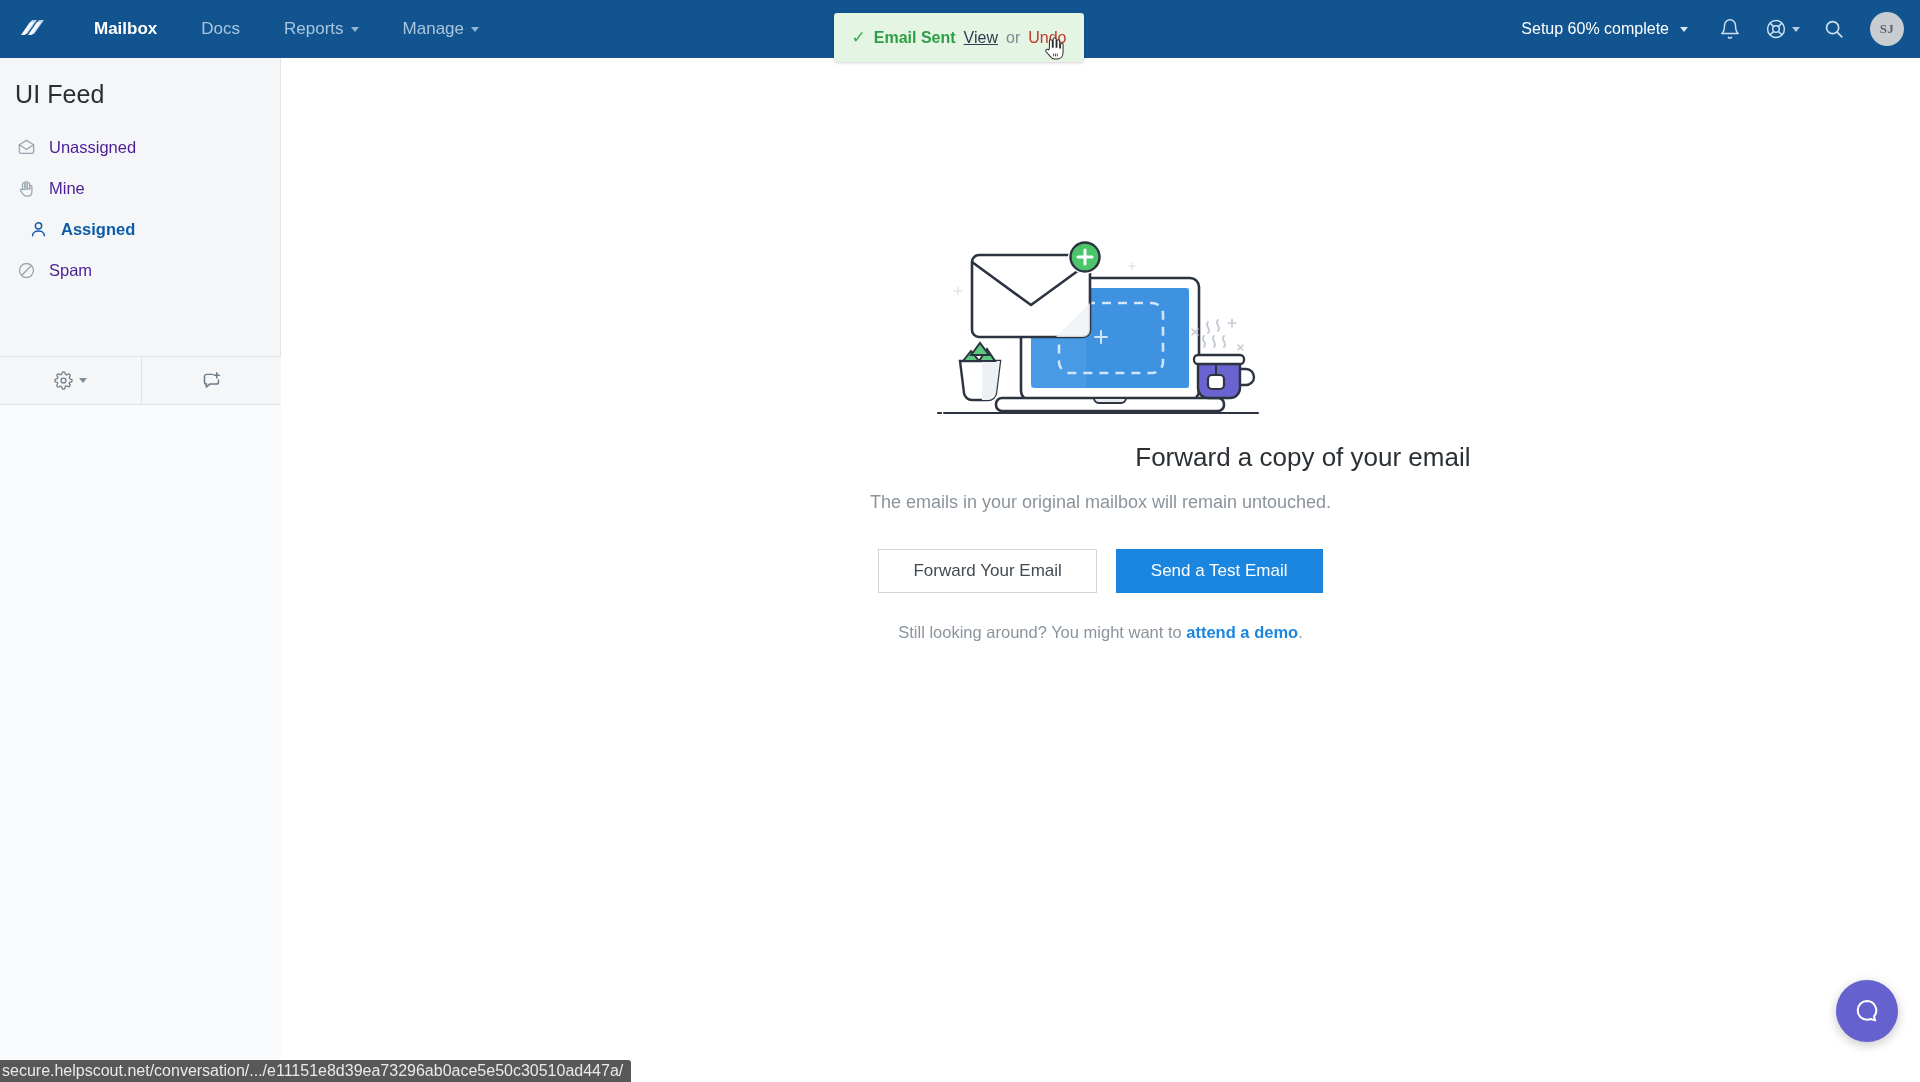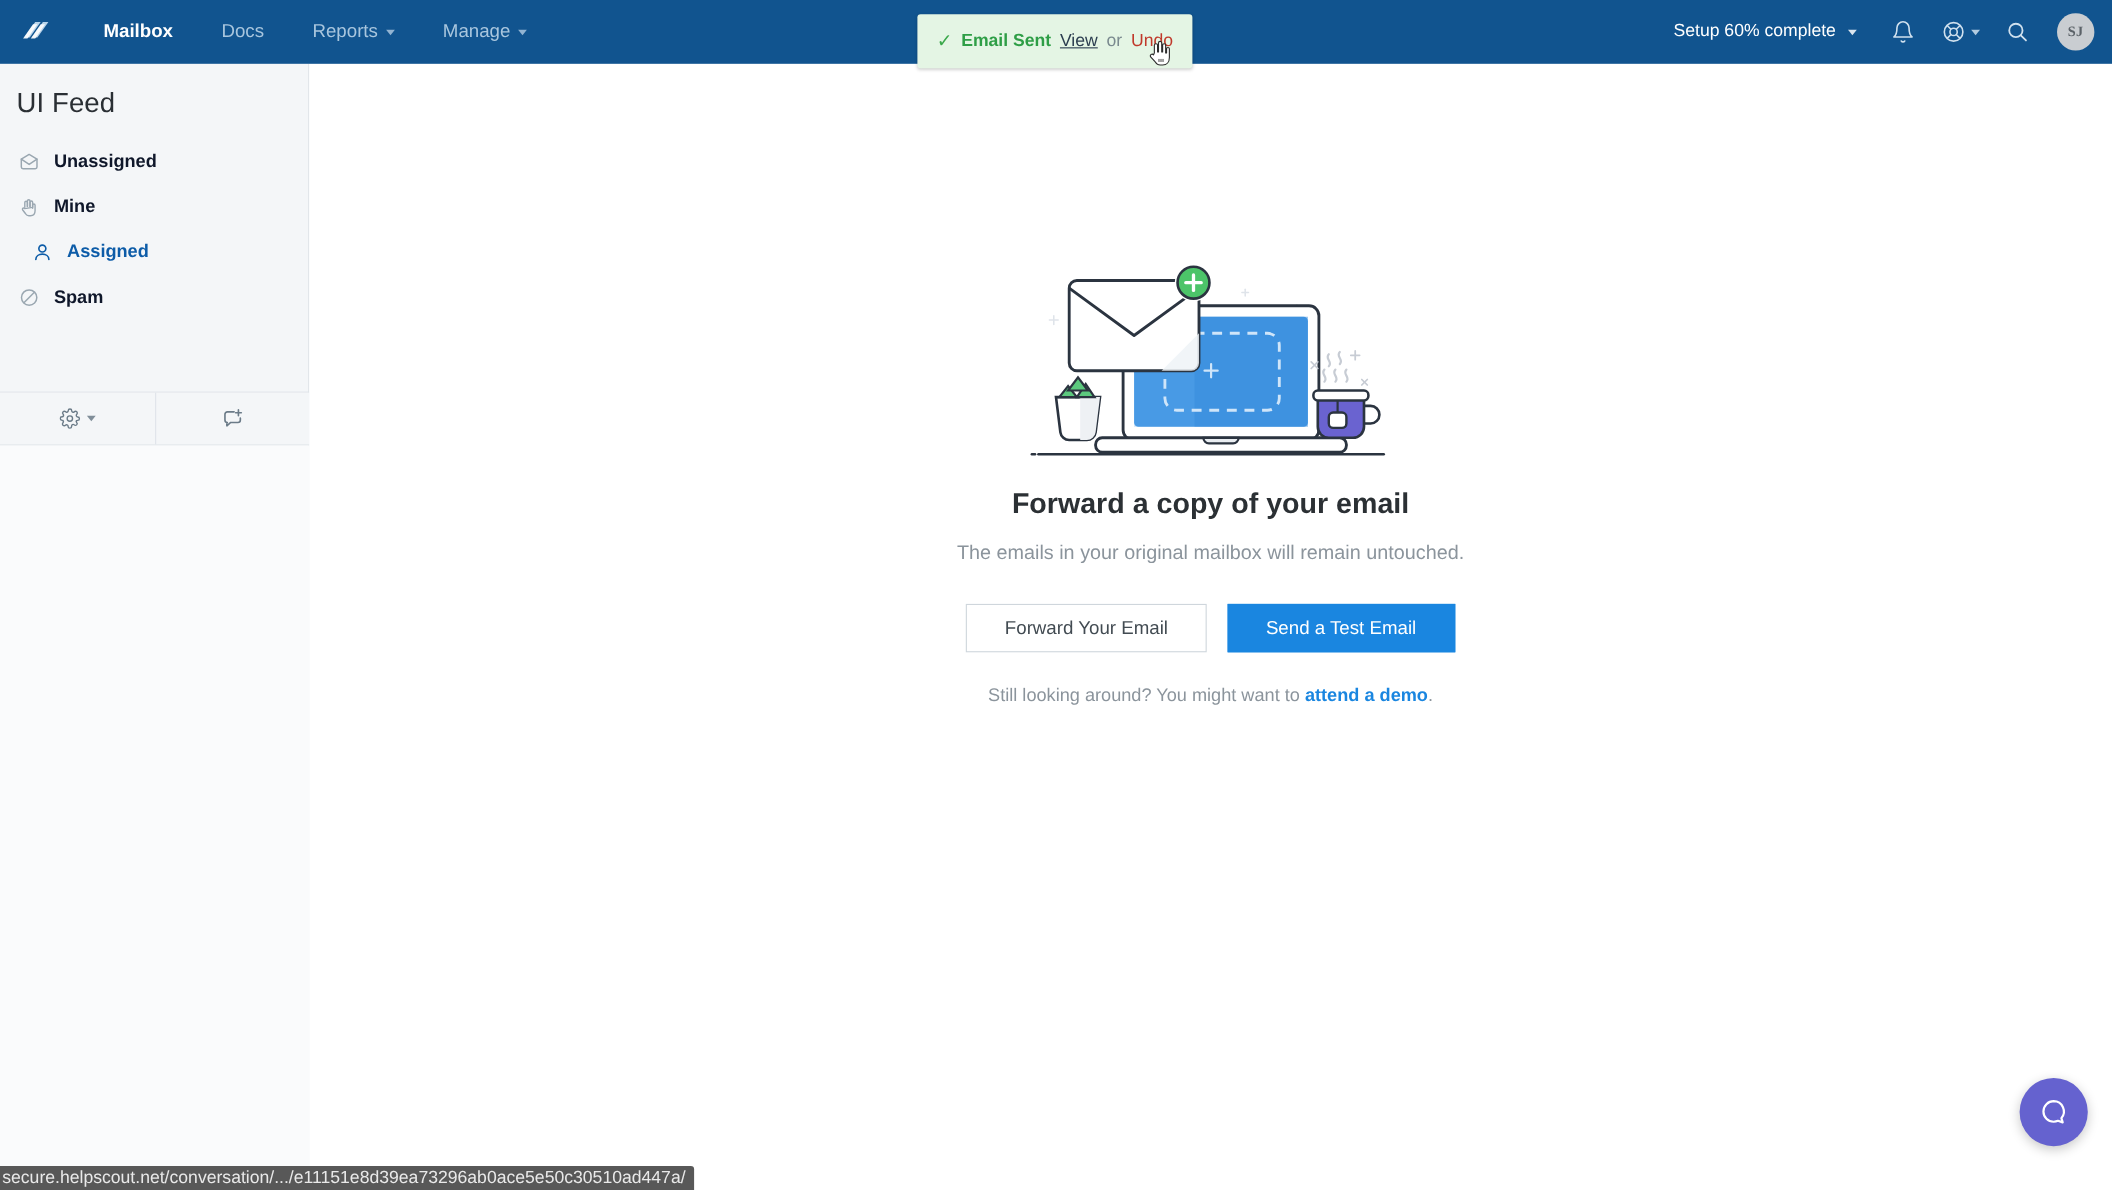--- a/index.html
+++ b/index.html
@@ -85,21 +85,21 @@
     z-index: 20;
   }
   .sidebar-title {
     font-size: 25px; color: #2a2f34; font-weight: 400;
     padding: 22px 0 16px 15px; letter-spacing: .1px;
   }
   .sidebar-list { padding-top: 2px; }
   .sb-item {
     display: flex; align-items: center; gap: 13px;
     height: 41px; padding-left: 16px; font-size: 16.5px;
-    color: #0f172a; cursor: pointer; font-weight: bold;
+    color: #4c1d95; cursor: pointer;
   }
   .sb-item.active { color: #0d5ca8; font-weight: 700; padding-left: 28px; }
   .sb-icon {
     width: 20px; height: 20px; display: flex;
     align-items: center; justify-content: center; flex: 0 0 20px;
   }
   .sb-sep {
     position: absolute; left: 0; top: 298px;
     width: 281px; border-top: 1px solid #dfe4e9;
   }
@@ -117,21 +117,21 @@
 
   
   .main {
     position: absolute; top: 58px; left: 281px;
     right: 0; bottom: 0; background: #ffffff;
     display: flex; flex-direction: column; align-items: center;
   }
   .empty-wrap { margin-top: 175px; text-align: center; width: 740px; }
   .illo { width: 330px; height: 185px; margin: 0 auto 24px; display: block; }
   .empty-title {
-    font-size: 26px; color: #2b3034; font-weight: 700; margin-bottom: 19px;
+    font-size: 26px; color: #2b3034; font-weight: 400; margin-bottom: 19px; text-align: right;
   }
   .empty-sub { font-size: 18px; color: #8b949c; margin-bottom: 36px; }
   .btn-row { display: flex; justify-content: center; gap: 19px; margin-bottom: 30px; }
   .btn {
     font-size: 17px; border-radius: 0; cursor: pointer;
     padding: 0 34px; height: 44px; display: flex; align-items: center;
     font-family: "Liberation Sans", sans-serif;
   }
   .btn-secondary { background: #ffffff; color: #424b52; border: 1px solid #cfd6dc; }
   .btn-primary { background: #1a86e0; color: #ffffff; border: 1px solid #1a86e0; }

